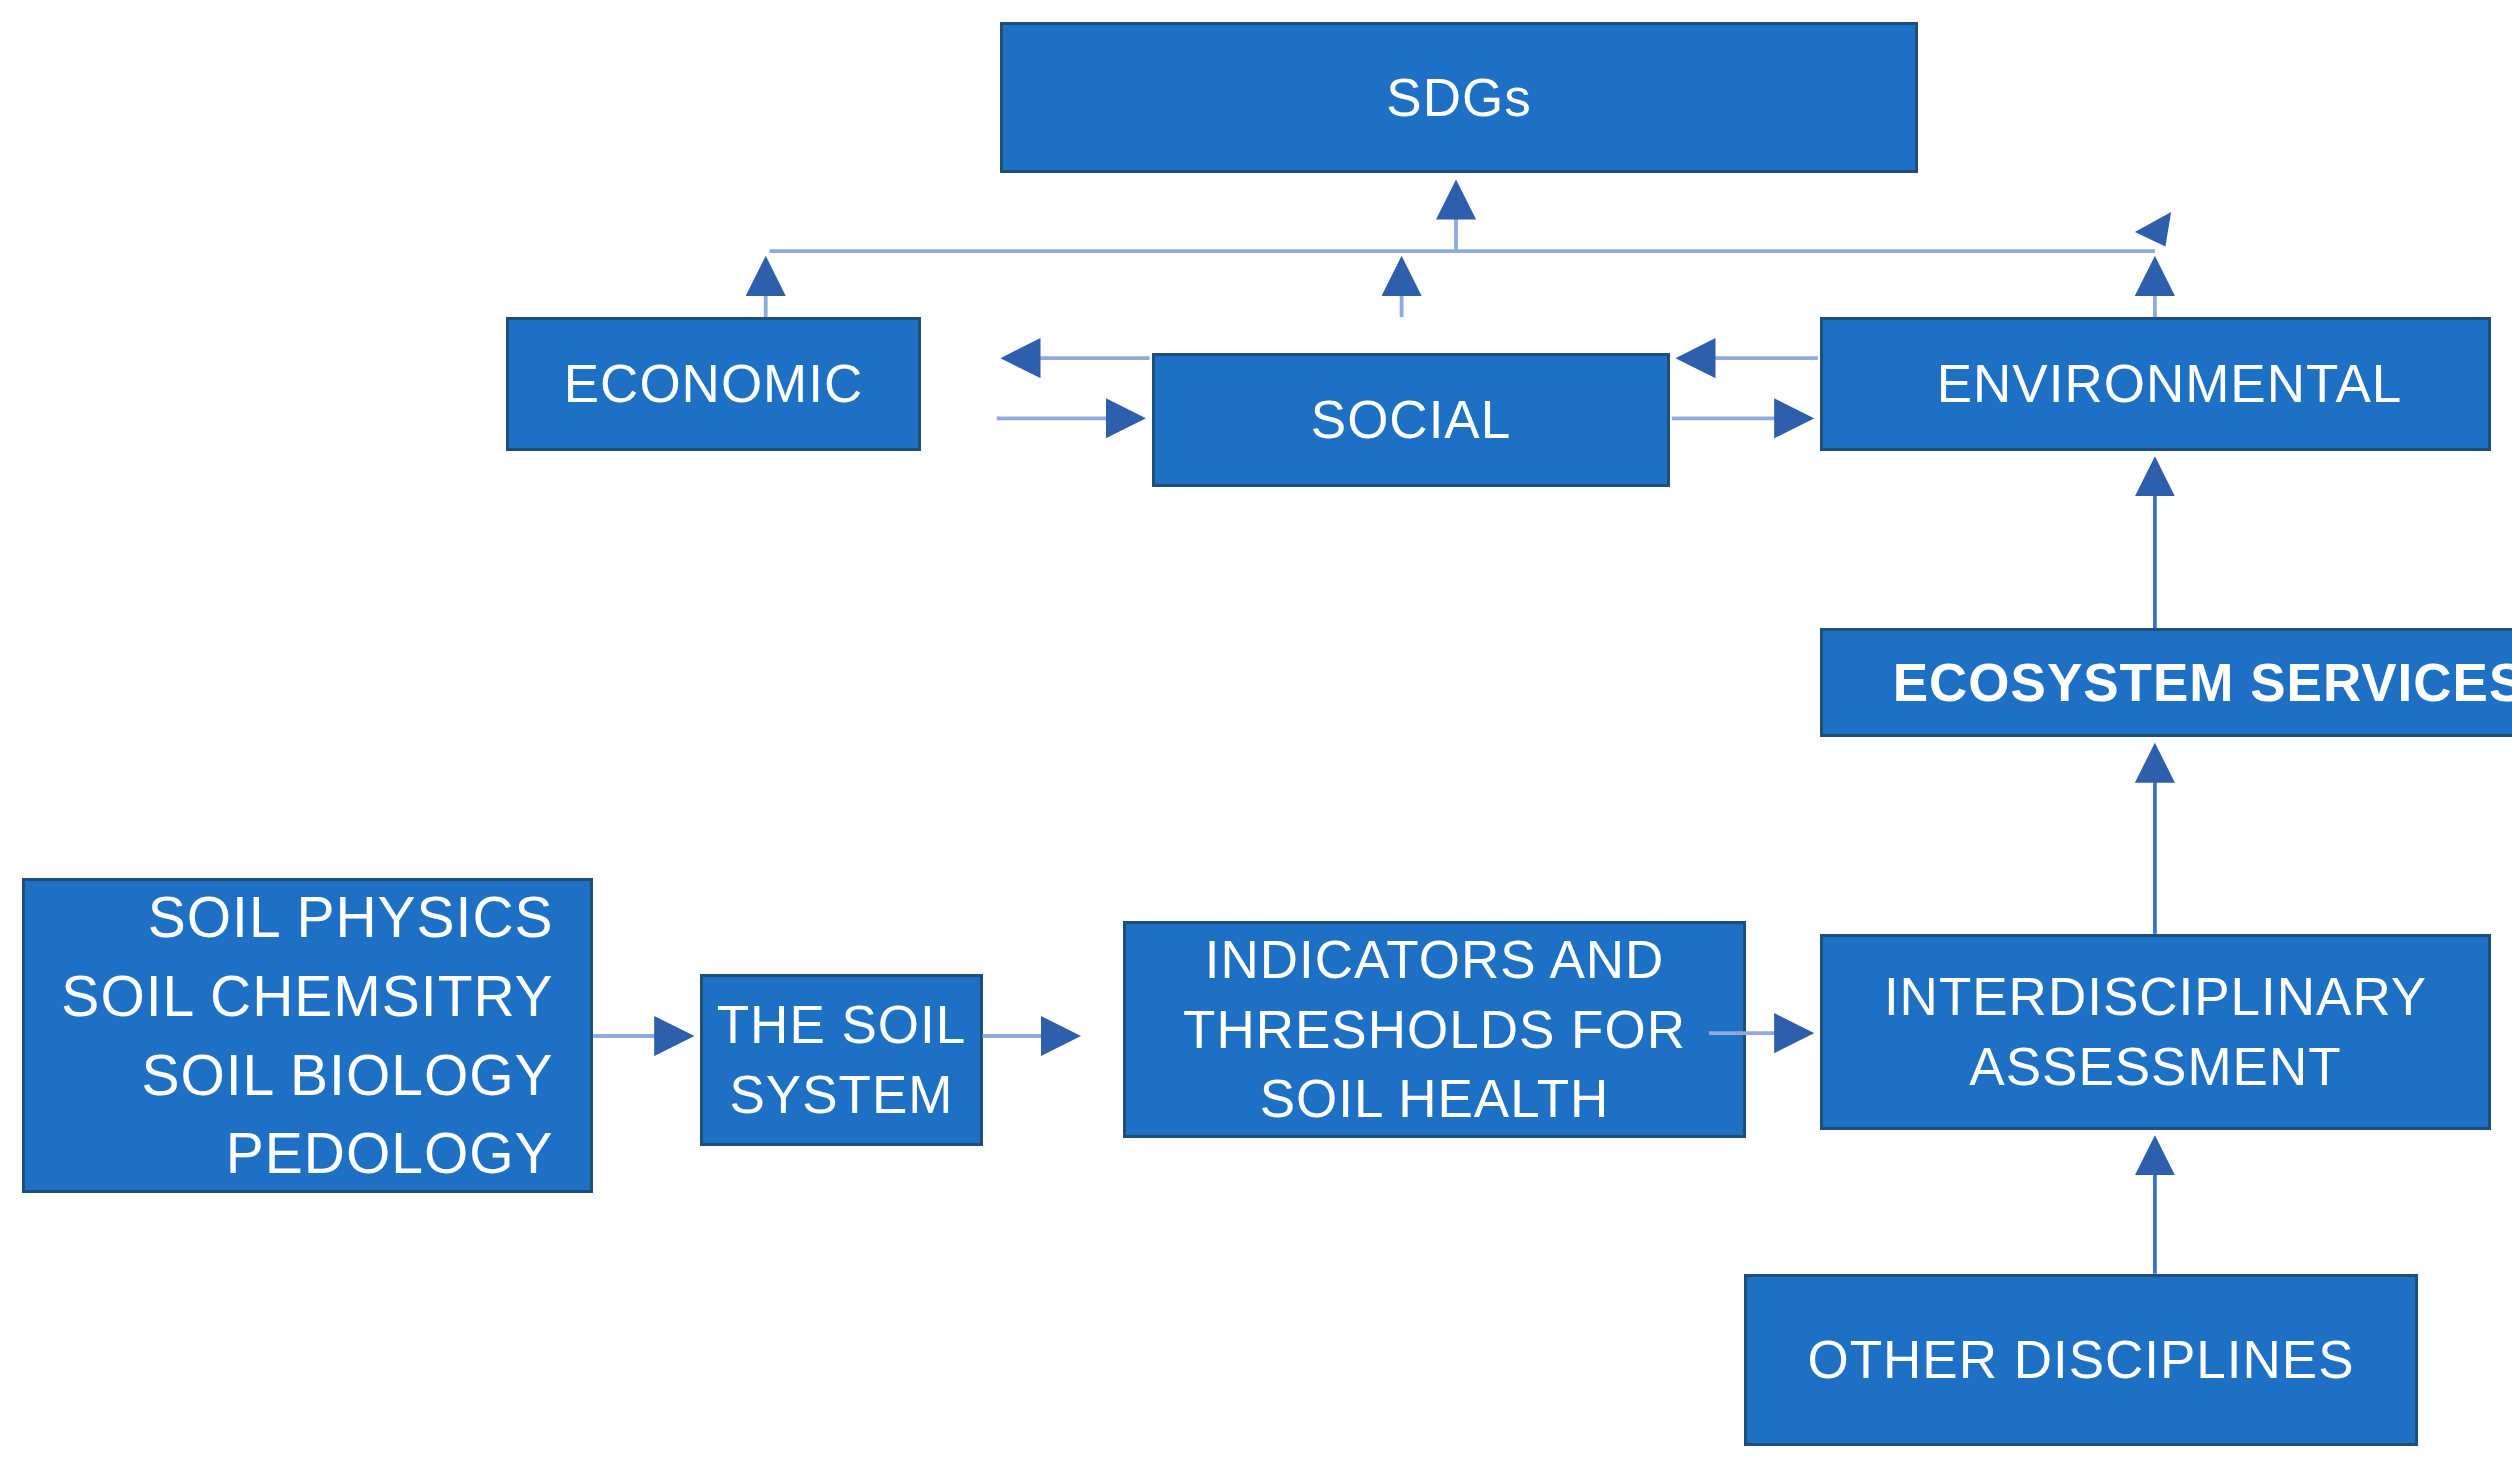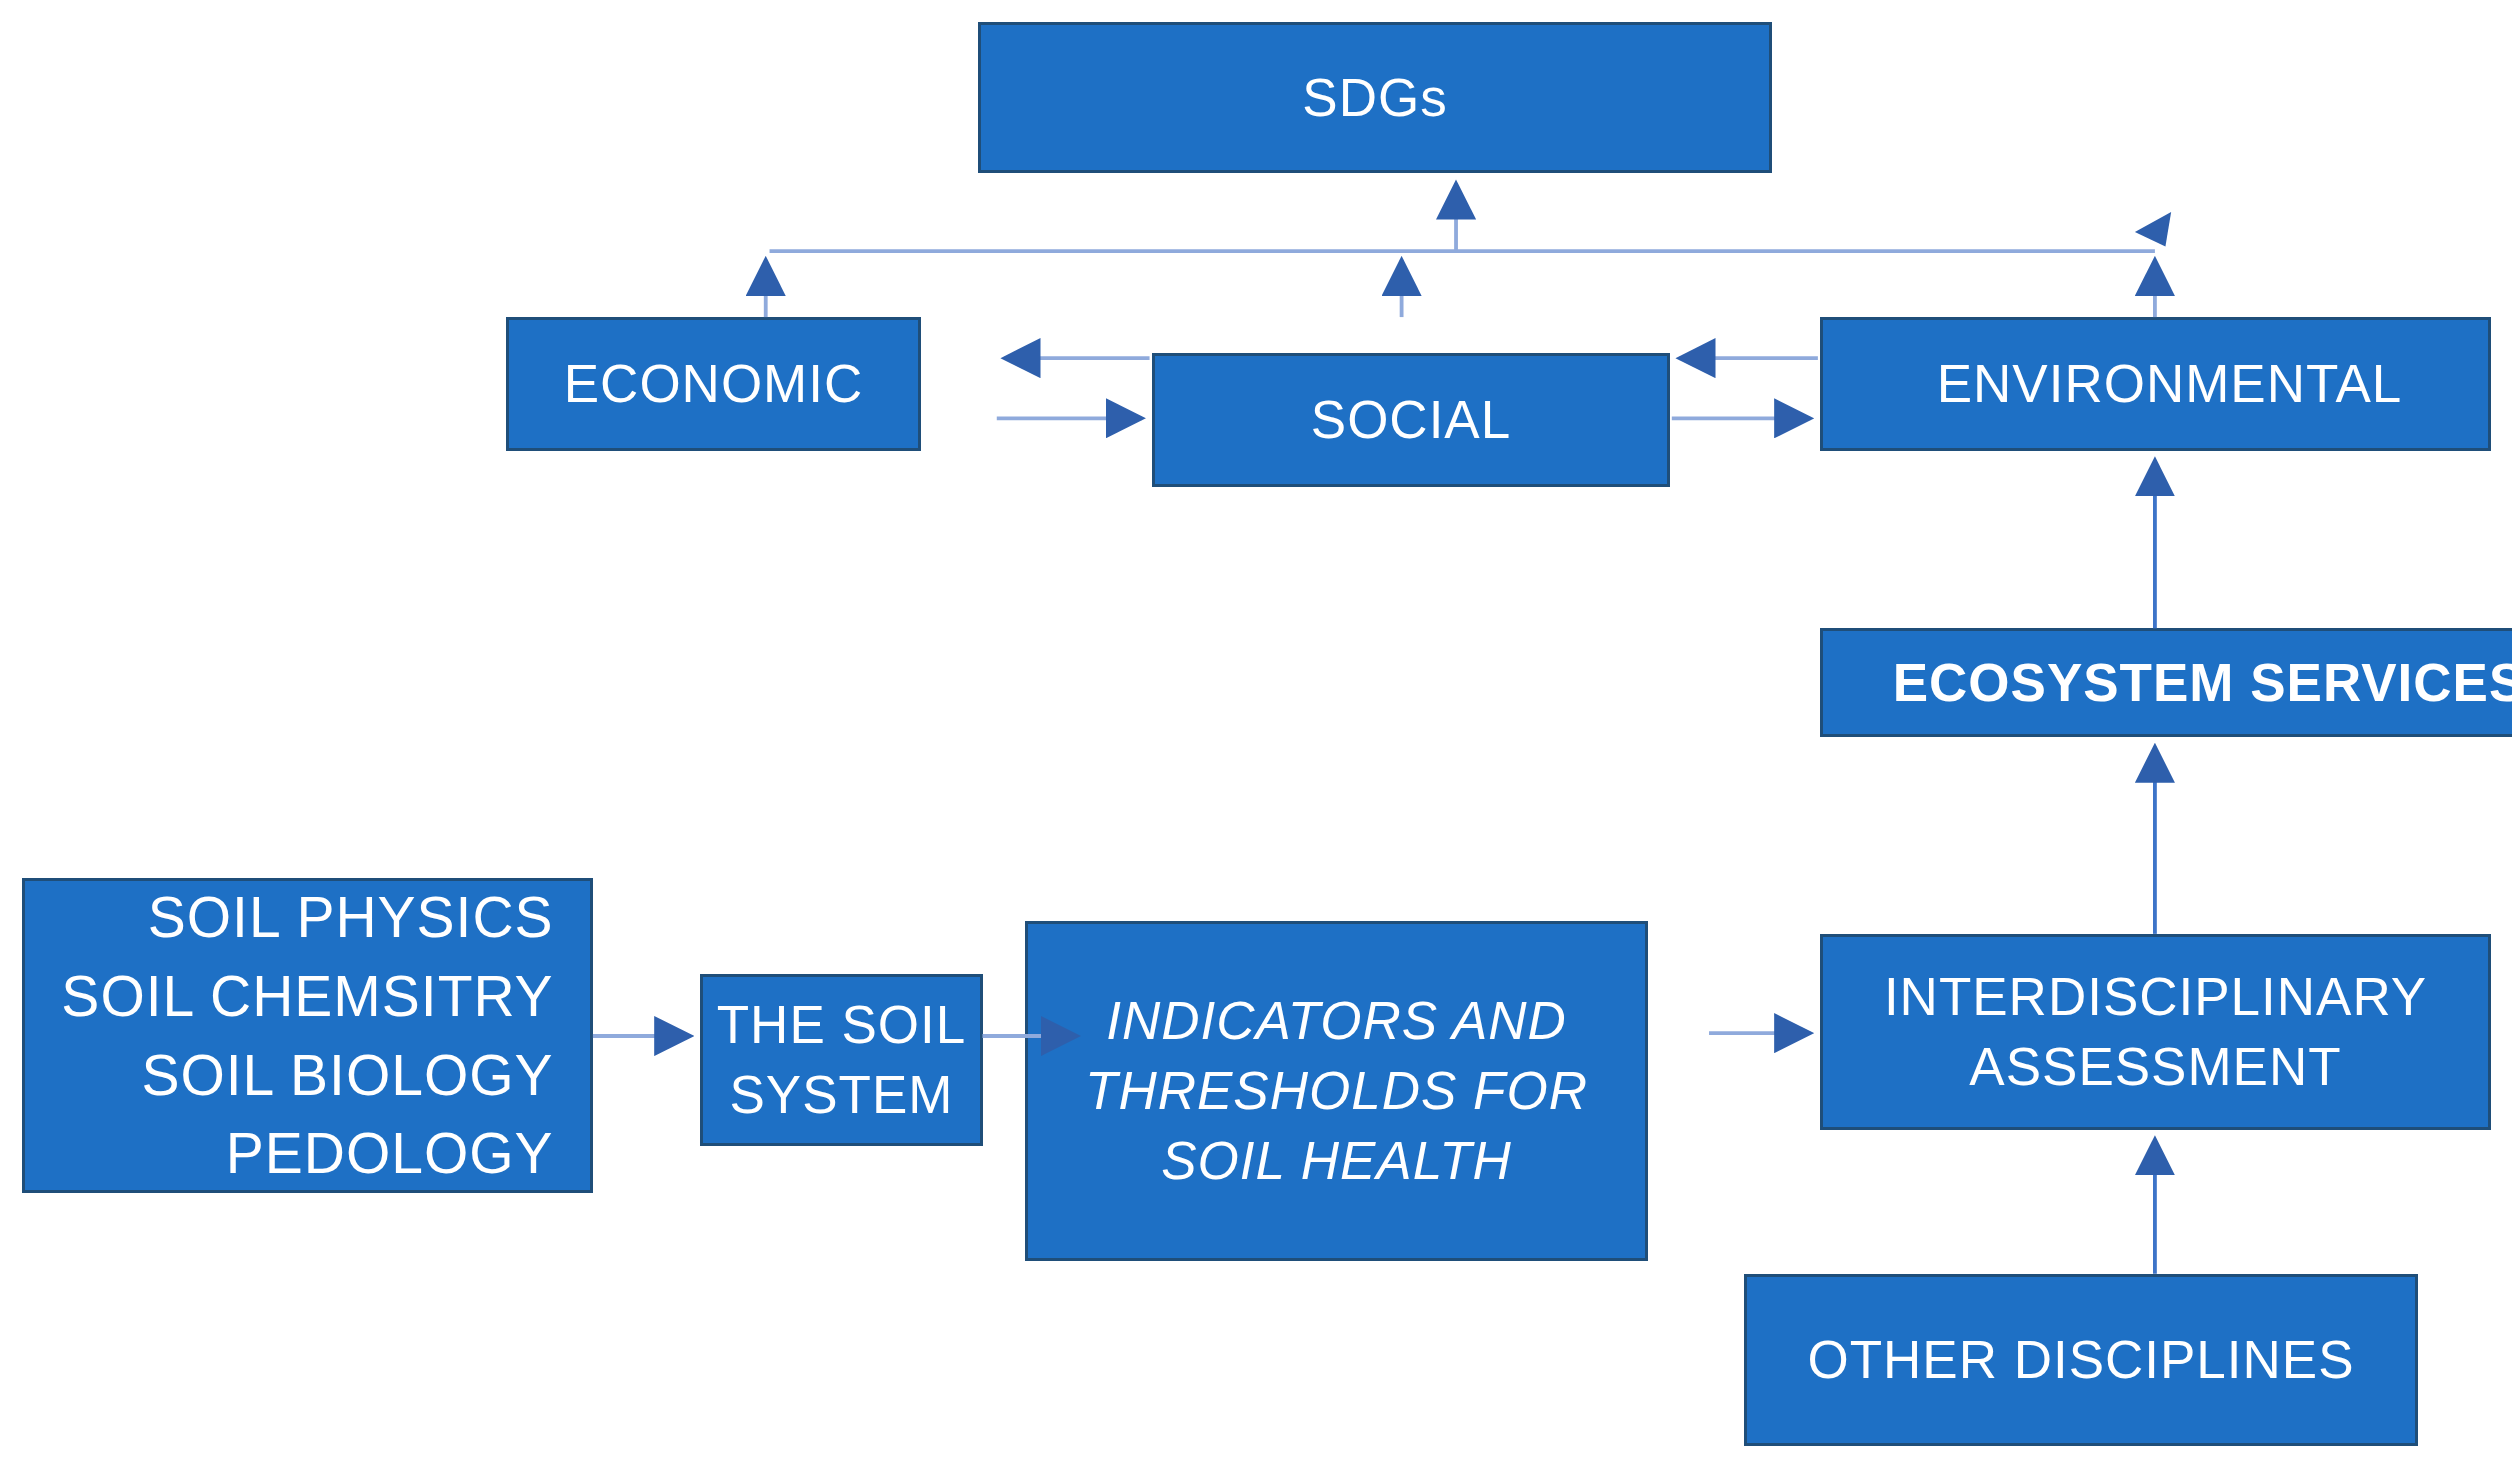--- a/index.html
+++ b/index.html
@@ -27,28 +27,28 @@
     text-align: center;
     font-size: 53px;
     line-height: 1.32;
     white-space: pre-line;
     letter-spacing: 1px;
   }
   .node.big {
     font-size: 57px;
     line-height: 1.38;
   }
-  #node-sdgs            { left: 978px; top: 22px;   width: 794px; height: 151px; }
+  #node-sdgs            { left: 1000px; top: 22px;   width: 918px; height: 151px; }
   #node-economic        { left: 506px;  top: 317px;  width: 415px; height: 134px; }
   #node-social          { left: 1152px; top: 317px;  width: 518px; height: 134px; margin-top: 36px; }
   #node-environmental   { left: 1820px; top: 317px;  width: 671px; height: 134px; padding-left: 28px; }
   #node-ecosystem       { left: 1820px; top: 628px;  width: 778px; height: 109px; font-weight: bold; }
   #node-disciplines     { left: 22px;   top: 878px;  width: 571px; height: 315px; text-align: right; }
   #node-soil-system     { left: 700px;  top: 974px; width: 283px; height: 172px; }
-  #node-indicators      { left: 1025px; top: 921px;  width: 623px; height: 340px; font-style: italic; }
+  #node-indicators      { left: 1123px; top: 921px;  width: 623px; height: 217px; }
   #node-interdisciplinary { left: 1820px; top: 934px; width: 671px; height: 196px; }
   #node-other           { left: 1744px; top: 1274px; width: 674px; height: 172px; }
 
   svg.connectors {
     position: absolute;
     left: 0;
     top: 0;
     width: 2512px;
     height: 1461px;
     pointer-events: none;

